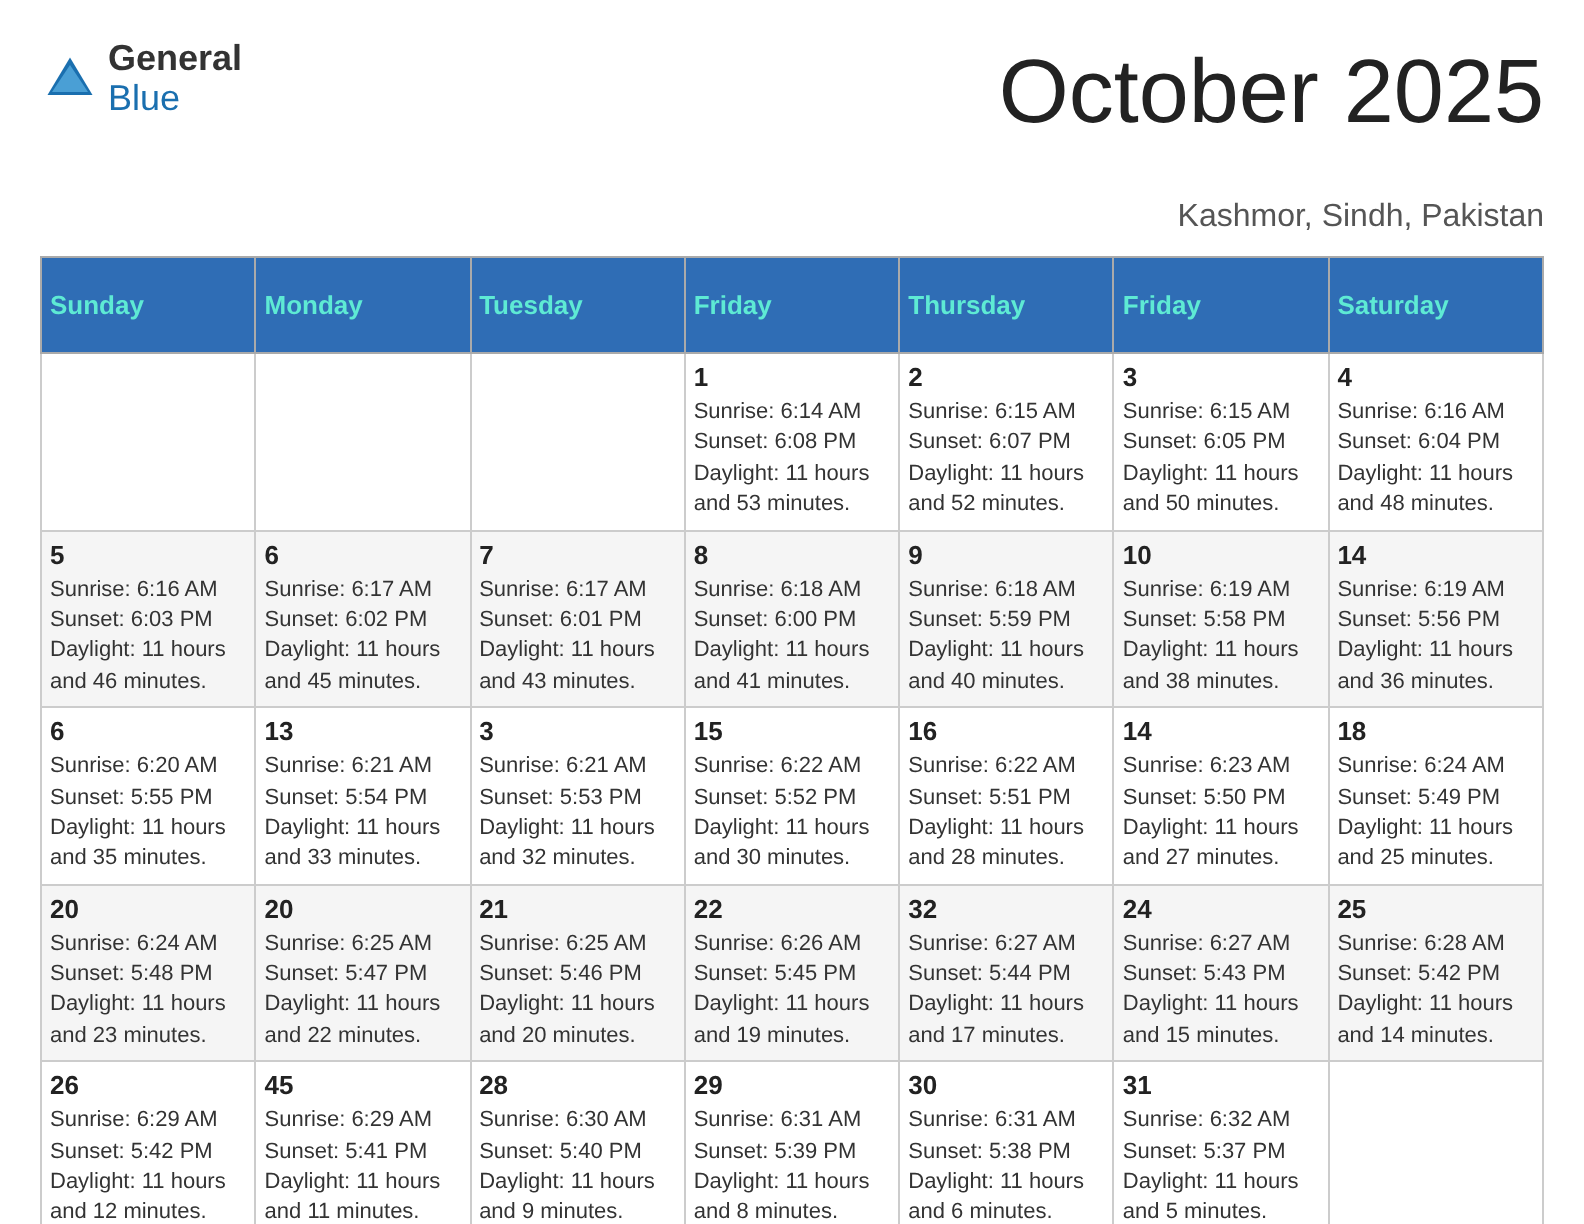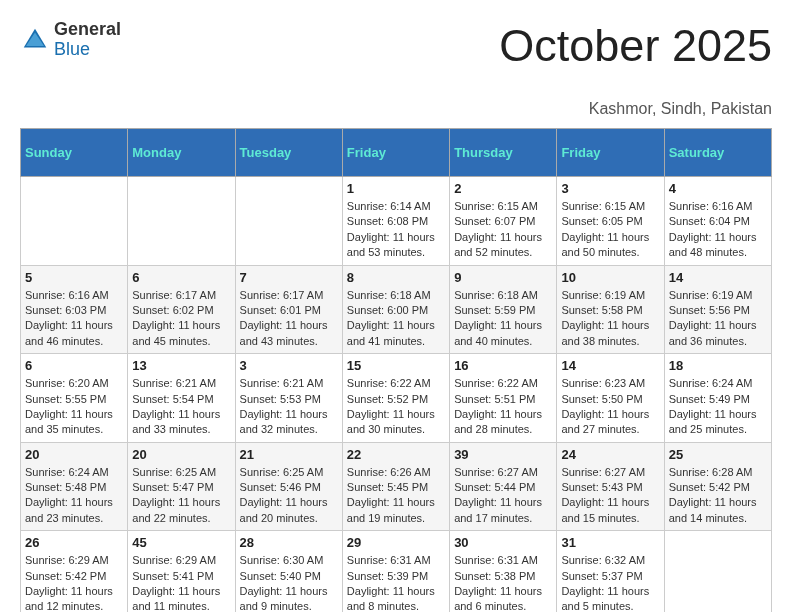--- a/index.html
+++ b/index.html
@@ -219,21 +219,21 @@
         </td>
         <td>
           <div class="day-num">21</div>
           <div class="day-info">Sunrise: 6:25 AM<br>Sunset: 5:46 PM<br>Daylight: 11 hours and 20 minutes.</div>
         </td>
         <td>
           <div class="day-num">22</div>
           <div class="day-info">Sunrise: 6:26 AM<br>Sunset: 5:45 PM<br>Daylight: 11 hours and 19 minutes.</div>
         </td>
         <td>
-          <div class="day-num">39</div>
+          <div class="day-num">32</div>
           <div class="day-info">Sunrise: 6:27 AM<br>Sunset: 5:44 PM<br>Daylight: 11 hours and 17 minutes.</div>
         </td>
         <td>
           <div class="day-num">24</div>
           <div class="day-info">Sunrise: 6:27 AM<br>Sunset: 5:43 PM<br>Daylight: 11 hours and 15 minutes.</div>
         </td>
         <td>
           <div class="day-num">25</div>
           <div class="day-info">Sunrise: 6:28 AM<br>Sunset: 5:42 PM<br>Daylight: 11 hours and 14 minutes.</div>
         </td>

